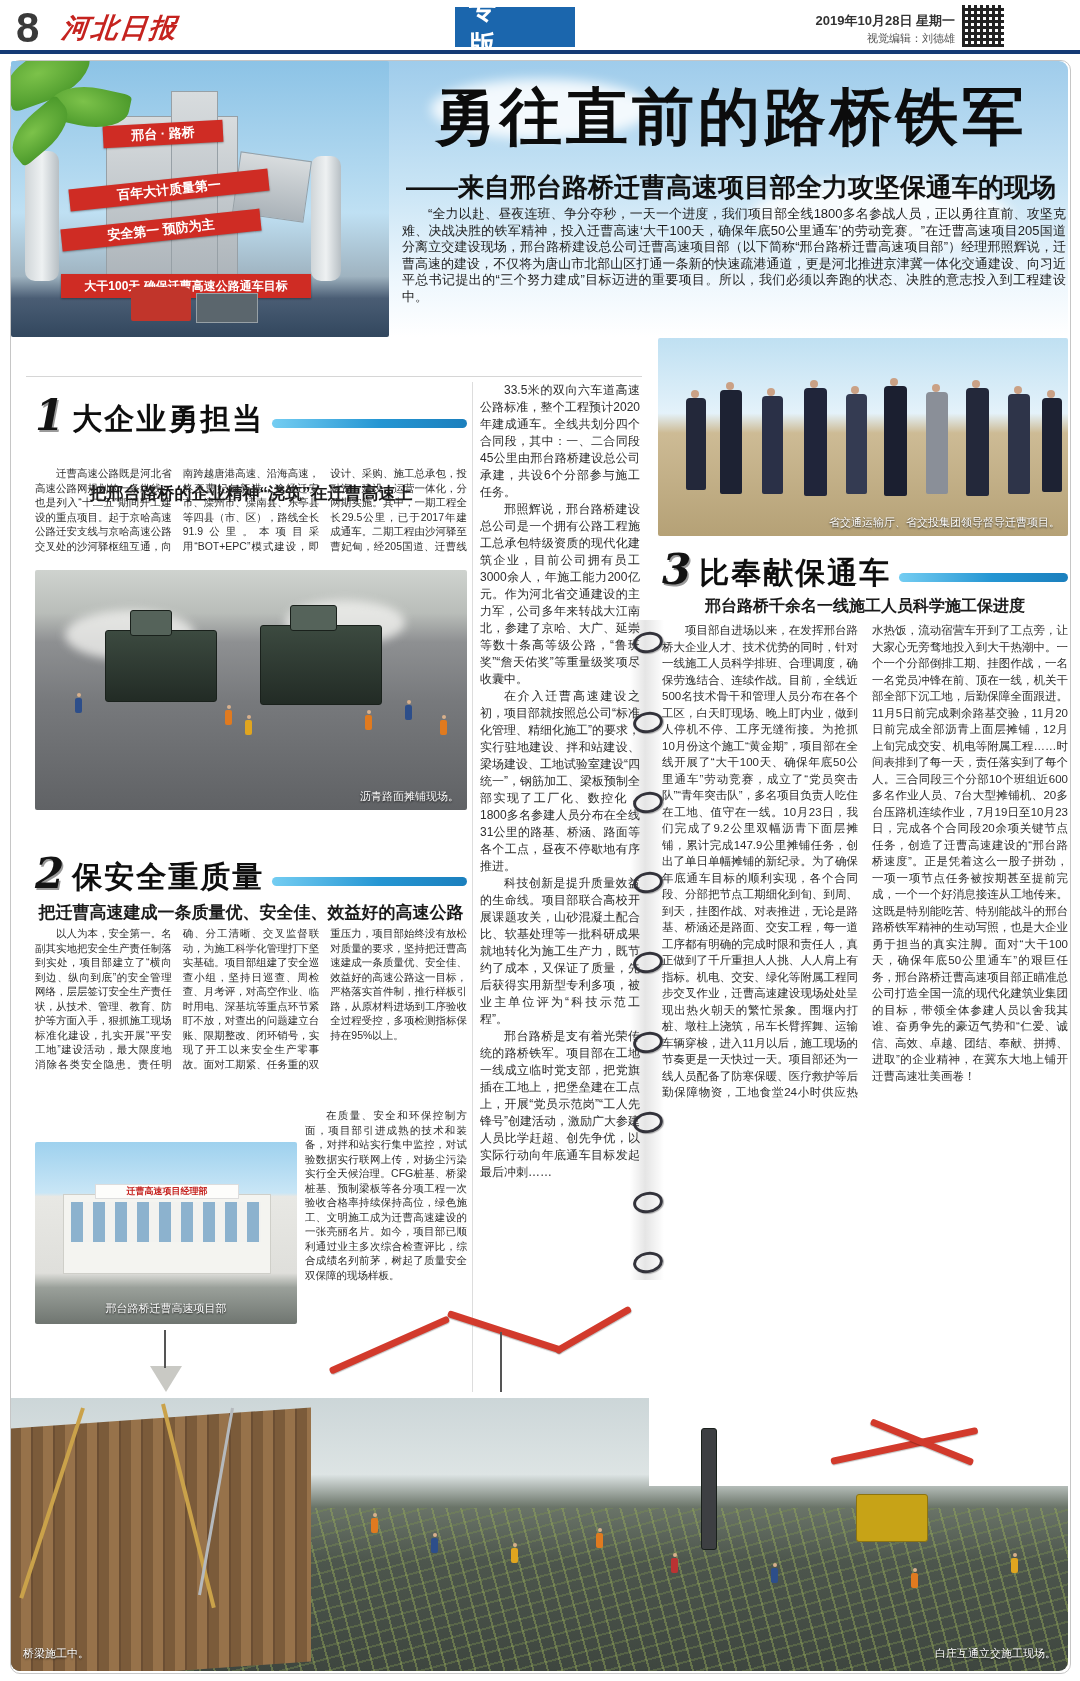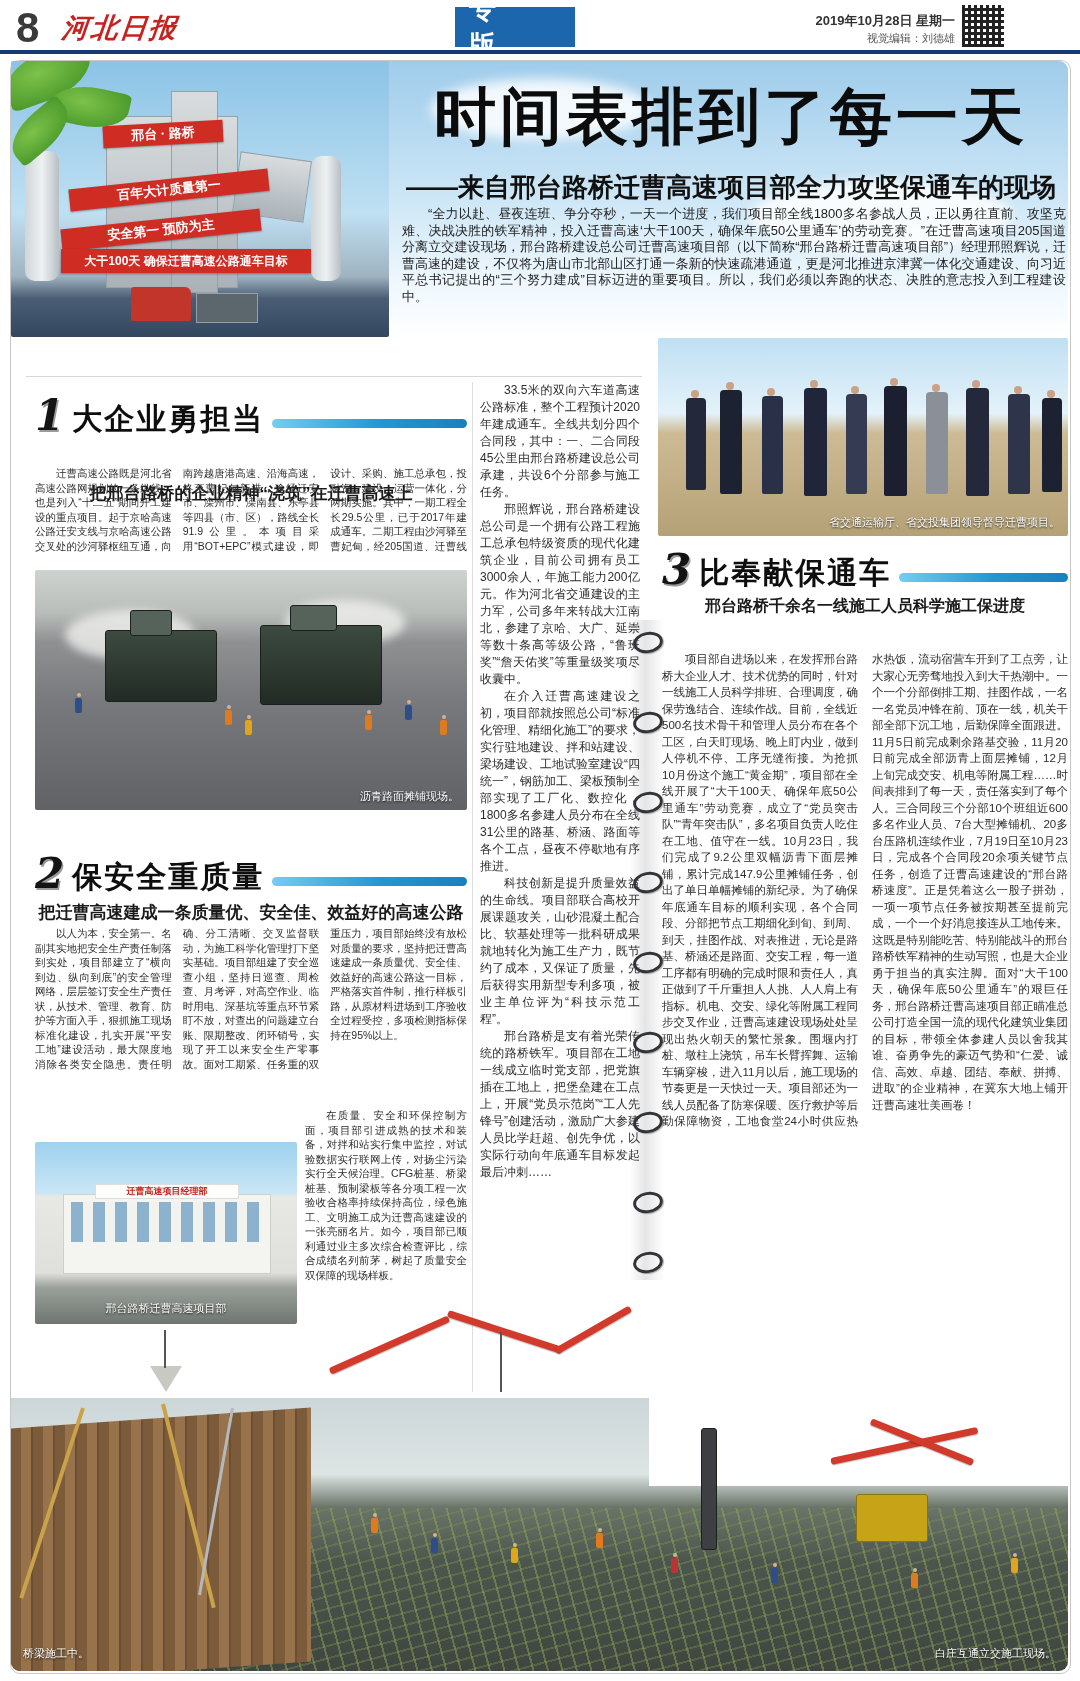--- a/index.html
+++ b/index.html
@@ -47,21 +47,21 @@
   .sec-title{font-size:30px;font-weight:900;color:#0e0e0e;letter-spacing:2px;line-height:1;}
   .sec-bar{flex:1;height:9px;border-radius:5px;margin-bottom:6px;
            background:linear-gradient(90deg,#74cdf2 0%,#2596d3 55%,#1b7fbd 100%);}
   .sec-sub{text-align:center;font-size:17px;font-weight:700;color:#1a1a1a;}
   
   .cols3{column-count:3;column-gap:11px;}
   .cols2{column-count:2;column-gap:14px;}
   .bodytxt{font-size:10.5px;line-height:14.5px;text-align:justify;color:#2d2d2d;
            overflow:hidden;text-indent:2em;}
   .bodytxt-lg{font-size:11.5px;line-height:16.5px;text-align:justify;color:#2d2d2d;
-           overflow:hidden;text-indent:2em;margin-top:29px;}
+           overflow:hidden;text-indent:2em;}
   .midcol{font-size:12px;line-height:17px;text-align:justify;color:#2c2c2c;overflow:hidden;}
   .midcol p{margin:0;text-indent:2em;}
   .credit{font-size:11.5px;font-weight:bold;color:#111;text-align:right;}
   
   .photo{overflow:hidden;border-radius:2px;}
   .photo-cap{position:absolute;color:#fff;font-size:11px;text-shadow:0 1px 2px rgba(0,0,0,.85);white-space:nowrap;margin-top:28px;}
   .paving{background:linear-gradient(180deg,#cfd3cf 0%,#b9bdb9 18%,#8e9092 30%,#77797c 55%,#606265 100%);}
   .machine{position:absolute;background:linear-gradient(180deg,#3c4a40,#222b25);border-radius:3px;border:1px solid #1a211c;}
   .mist{position:absolute;background:rgba(240,240,238,.8);border-radius:50%;filter:blur(5px);}
   .wkr{position:absolute;width:7px;height:15px;border-radius:2px;}
@@ -114,29 +114,29 @@
 
 <div class="abs plant photo">
   <div class="tower" style="left:95px;top:55px;width:130px;height:170px;"></div>
   <div class="tower" style="left:160px;top:30px;width:45px;height:200px;"></div>
   <div class="silo" style="left:14px;top:90px;width:34px;height:130px;"></div>
   <div class="silo" style="left:300px;top:95px;width:30px;height:125px;"></div>
   <div class="tower" style="left:225px;top:95px;width:70px;height:60px;transform:rotate(8deg);"></div>
   <div class="redbanner" style="left:92px;top:62px;width:120px;height:22px;font-size:13px;transform:rotate(-3deg);">邢台 · 路桥</div>
   <div class="redbanner" style="left:58px;top:118px;width:200px;height:22px;font-size:13px;transform:rotate(-6deg);">百年大计质量第一</div>
   <div class="redbanner" style="left:50px;top:158px;width:200px;height:22px;font-size:13px;transform:rotate(-6deg);">安全第一 预防为主</div>
-  <div class="redbanner" style="left:50px;top:188px;width:250px;height:24px;font-size:12px;">大干100天 确保迁曹高速公路通车目标</div>
+  <div class="redbanner" style="left:50px;top:213px;width:250px;height:24px;font-size:12px;">大干100天 确保迁曹高速公路通车目标</div>
   <div class="truck" style="left:120px;top:226px;width:60px;height:34px;"></div>
   <div class="tower" style="left:185px;top:232px;width:60px;height:28px;background:#5b666d;"></div>
   <div class="leaf" style="left:-8px;top:-10px;width:90px;height:48px;transform:rotate(-20deg);"></div>
   <div class="leaf" style="left:40px;top:26px;width:78px;height:40px;transform:rotate(12deg);"></div>
   <div class="leaf" style="left:-6px;top:52px;width:70px;height:36px;transform:rotate(-40deg);"></div>
 </div>
 
-<div class="abs headline">时间表排到了每一天</div>
+<div class="abs headline">勇往直前的路桥铁军</div>
 <div class="abs subhead">——来自邢台路桥迁曹高速项目部全力攻坚保通车的现场</div>
 <div class="abs lead">
   <p>“全力以赴、昼夜连班、争分夺秒，一天一个进度，我们项目部全线1800多名参战人员，正以勇往直前、攻坚克难、决战决胜的铁军精神，投入迁曹高速‘大干100天，确保年底50公里通车’的劳动竞赛。”在迁曹高速项目205国道分离立交建设现场，邢台路桥建设总公司迁曹高速项目部（以下简称“邢台路桥迁曹高速项目部”）经理邢照辉说，迁曹高速的建设，不仅将为唐山市北部山区打通一条新的快速疏港通道，更是河北推进京津冀一体化交通建设、向习近平总书记提出的“三个努力建成”目标迈进的重要项目。所以，我们必须以奔跑的状态、决胜的意志投入到工程建设中。</p>
 </div>
 
 <div class="abs hrule" style="left:26px;top:376px;width:616px;"></div>
 <div class="abs vrule" style="left:472px;top:382px;height:1010px;"></div>
 
 <div class="abs sec-head" style="left:35px;top:398px;width:432px;">
   <span class="sec-num">1</span>

